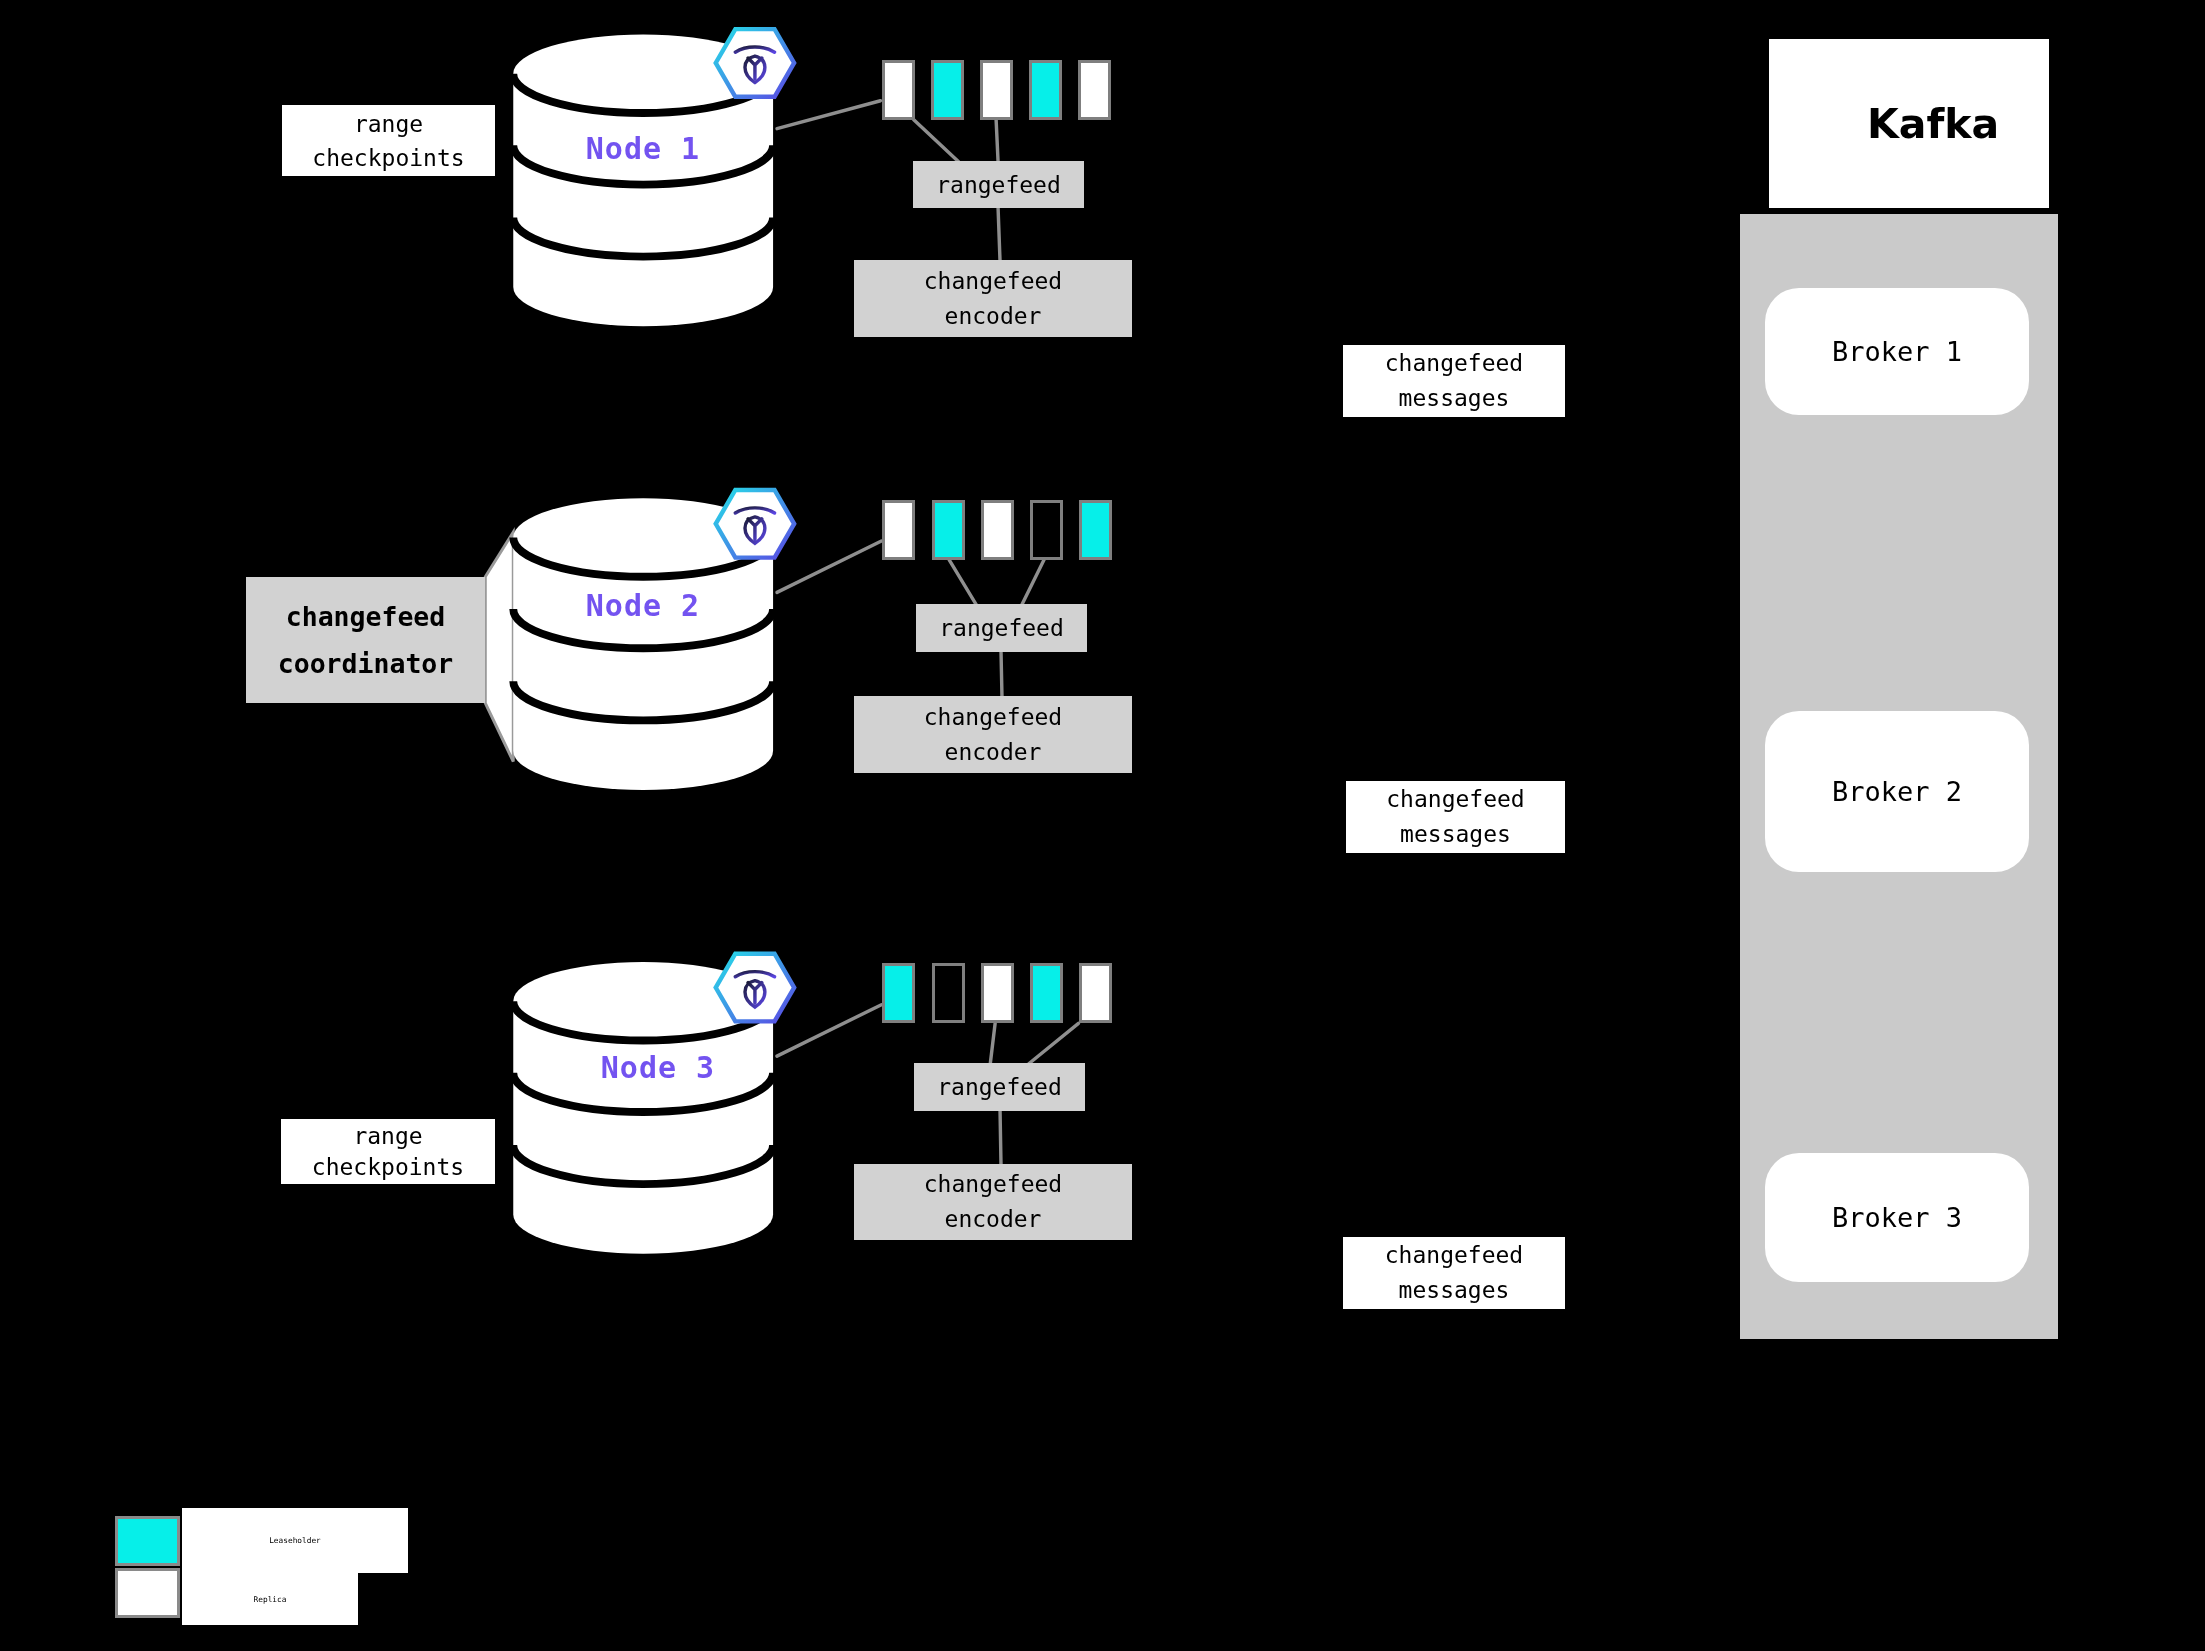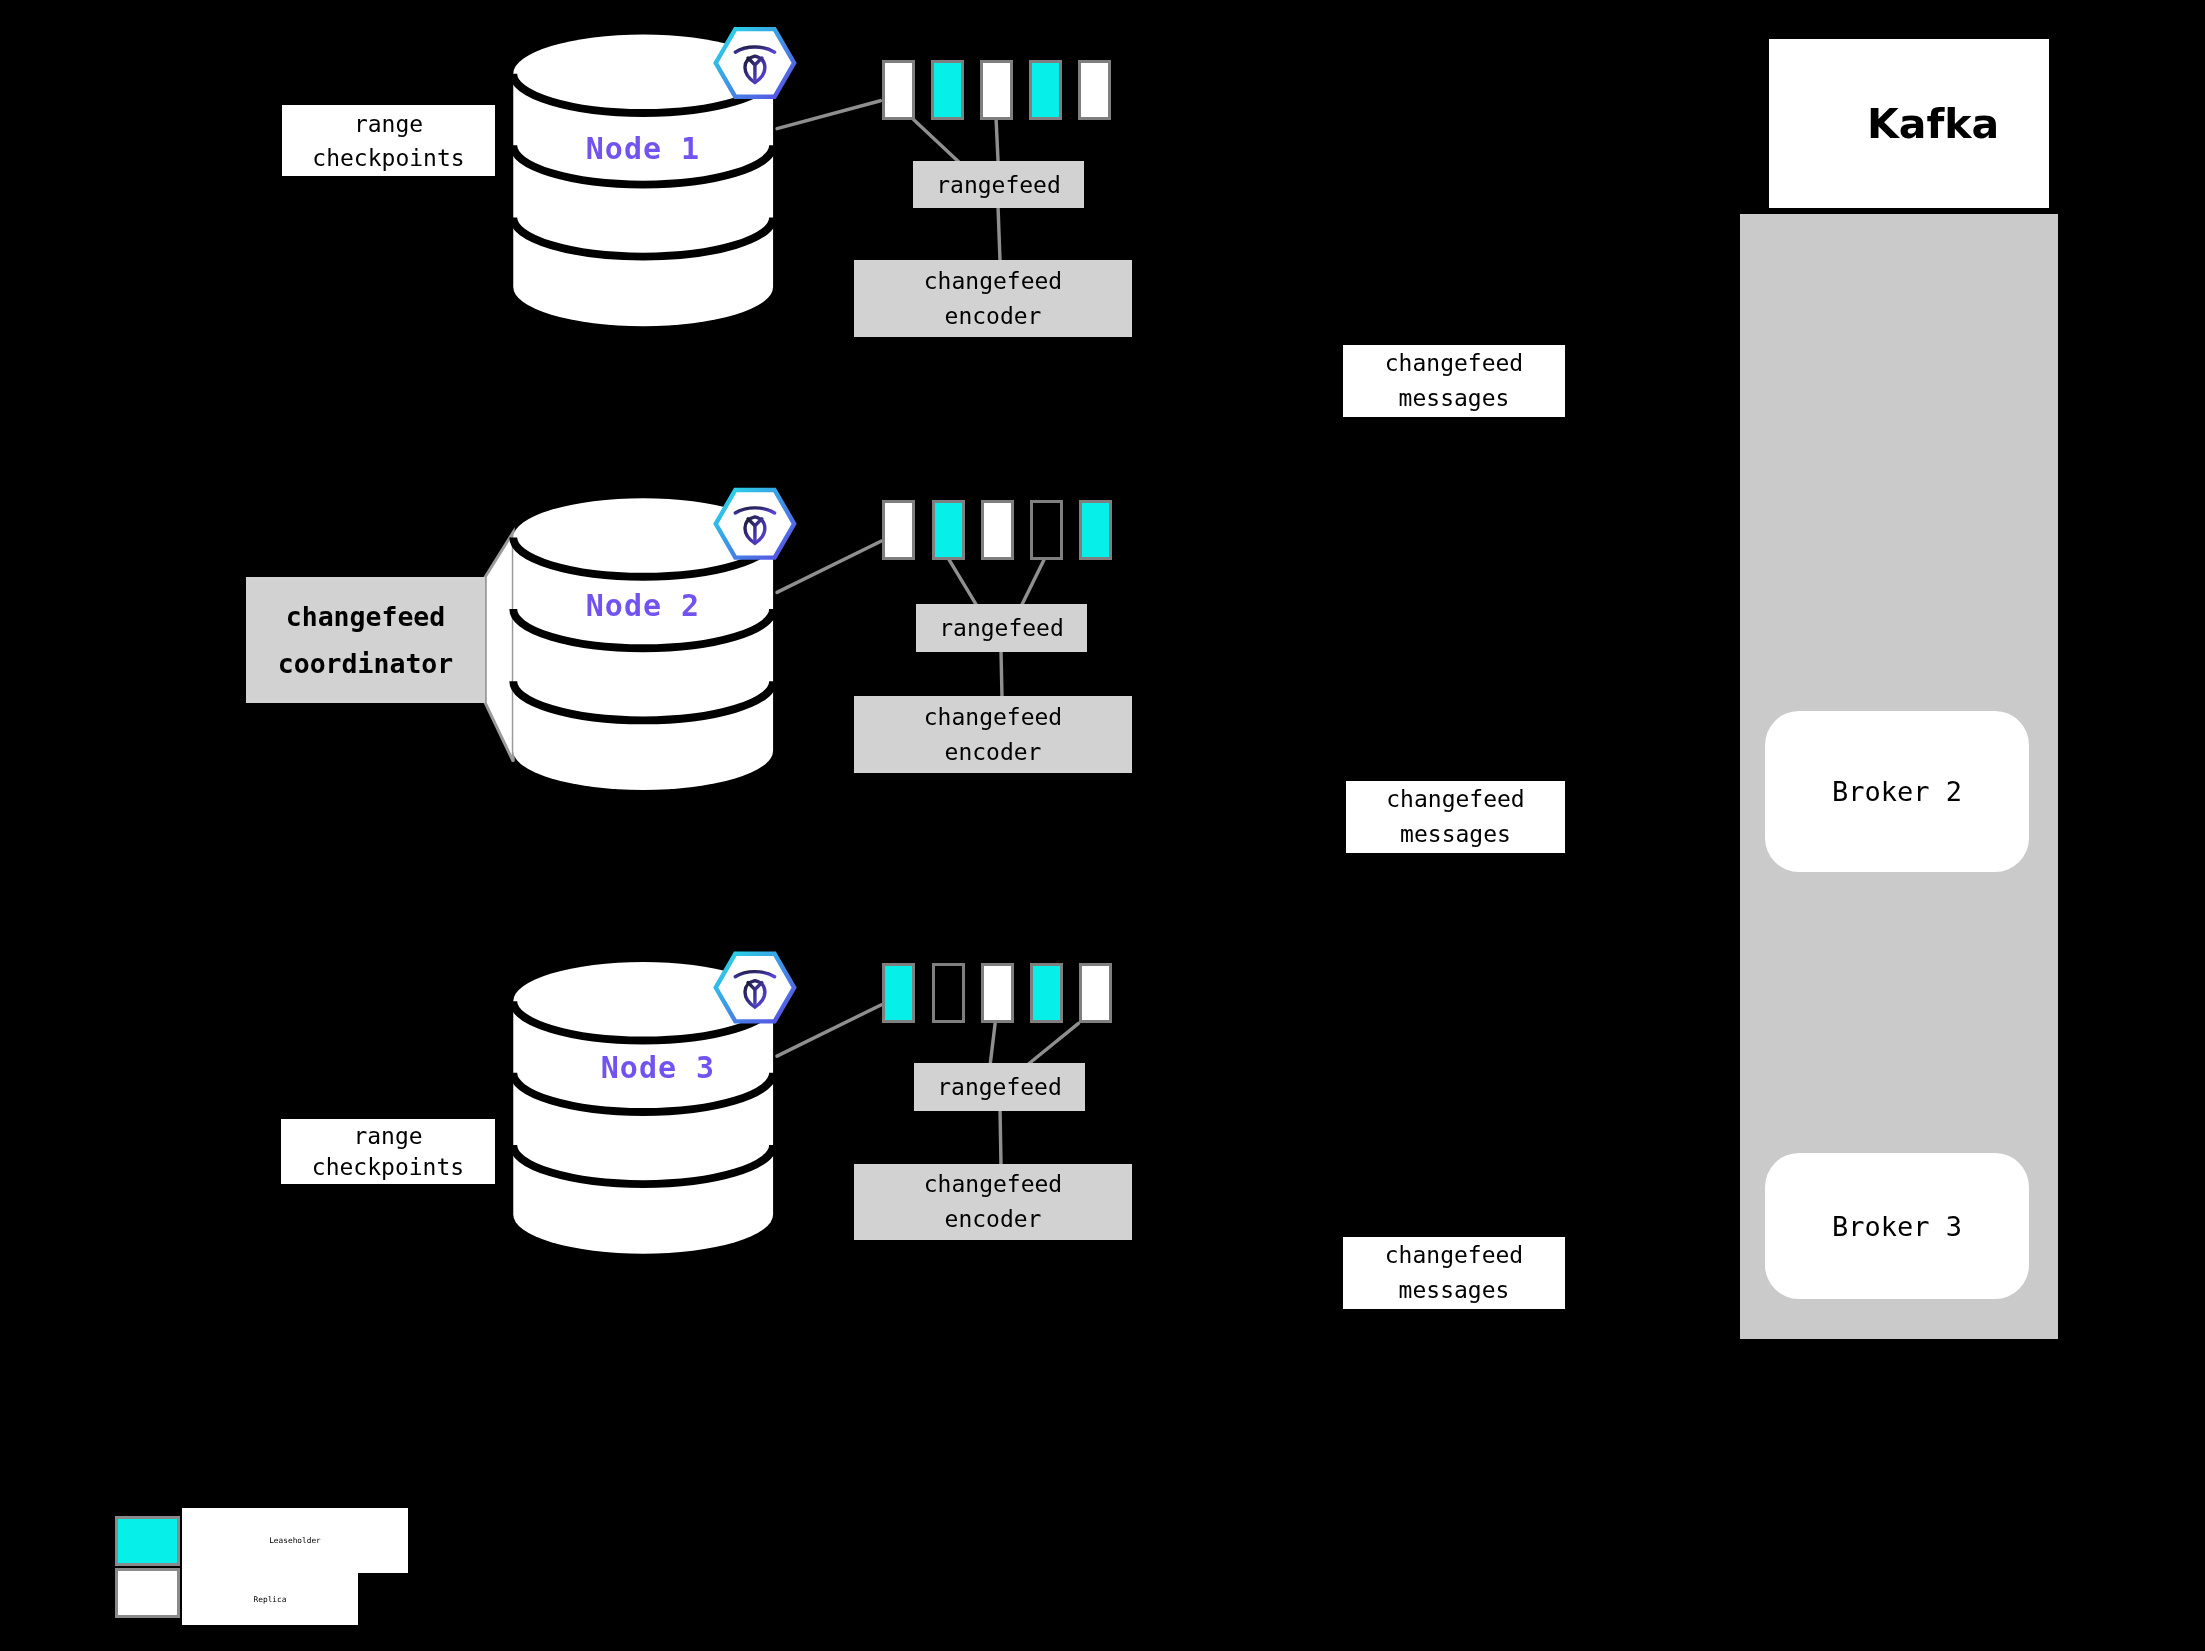--- a/index.html
+++ b/index.html
@@ -129,22 +129,23 @@
       <polygon points="4188,2576 4222,2567 4222,2585"></polygon>
     </g>
   </svg>
 
   <div class="abs column" style="left:1740px;top:214px;width:318px;height:1125px;"></div>
 
   <div class="abs whitebox" style="left:1769px;top:39px;width:280px;height:169px;">
     <div class="kafka-word abs" style="left:98px;top:61px;width:157px;height:47px;">Kafka</div>
   </div>
 
+  <div class="abs broker" style="left:1765px;top:288px;width:264px;height:127px;">Broker 1</div>
   <div class="abs broker" style="left:1765px;top:711px;width:264px;height:161px;">Broker 2</div>
-  <div class="abs broker" style="left:1765px;top:1153px;width:264px;height:146px;">Broker 3</div>
+  <div class="abs broker" style="left:1765px;top:1153px;width:264px;height:129px;">Broker 3</div>
 
   <div class="abs whitebox" style="left:282px;top:105px;width:213px;height:71px;">
     <div class="lbl-line">range</div>
     <div class="lbl-line">checkpoints</div>
   </div>
   <div class="abs whitebox" style="left:281px;top:1119px;width:214px;height:65px;">
     <div class="lbl-line" style="line-height:31px;">range</div>
     <div class="lbl-line" style="line-height:31px;">checkpoints</div>
   </div>
 

